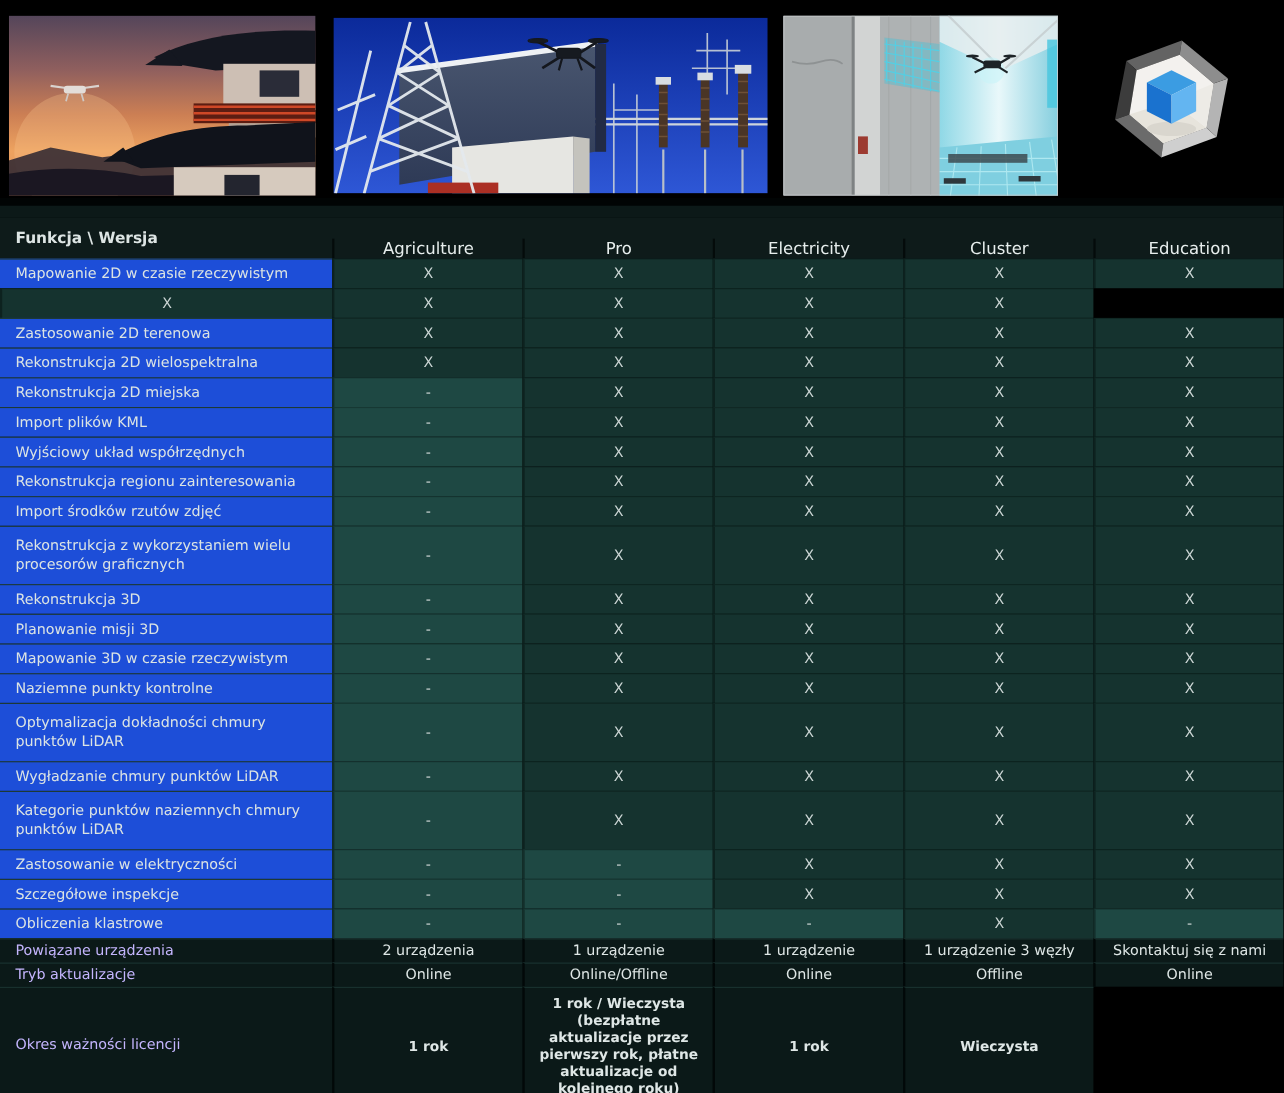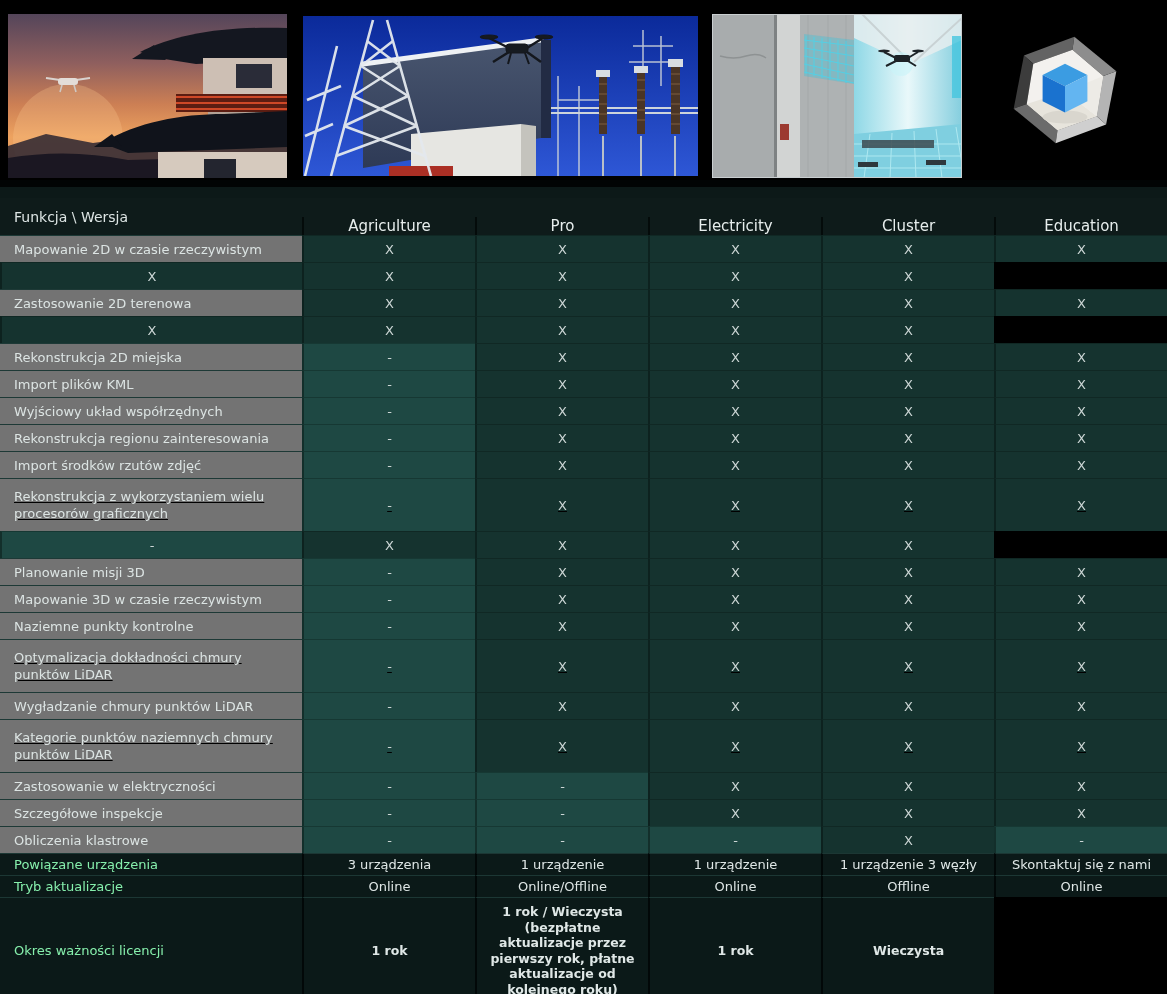--- a/index.html
+++ b/index.html
@@ -14,35 +14,35 @@
   .img2{left:303px;top:16px;width:395px;height:160px;}
   .img3{left:712px;top:14px;width:250px;height:164px;}
   .logo-box{position:absolute;left:962px;top:0;width:205px;height:180px;background:#000;
             display:flex;align-items:center;justify-content:center;}
   .divider-band{height:18px;background:#0c1918;border-top:7px solid #010404;box-sizing:border-box;}
 
   
   .cmp-table{width:1167px;}
   .row{display:grid;grid-template-columns:302px repeat(5,173px);}
   .head{min-height:27px;background:#0e1b1a;}
-  .hlabel{display:flex;align-items:center;padding-left:14px;color:#dde5e4;font-size:14px;}
+  .hlabel{display:flex;align-items:center;padding-left:14px;color:#dde5e4;font-size:14px;font-weight:bold;}
   .hcell{display:flex;align-items:center;justify-content:center;color:#e7eeed;font-size:15px;
          border-left:2px solid #040b0a;margin-top:19px;}
   .frow{min-height:27px;}
-  .frow.tall{min-height:53px;text-decoration:underline;}
-  .flabel{background:#737373;color:#dce4e3;font-size:13px;line-height:17px;display:flex;
+  .frow.tall{min-height:53px;}
+  .flabel{background:#1d4ed8;color:#dce4e3;font-size:13px;line-height:17px;display:flex;
           align-items:center;padding:4px 10px 4px 14px;border-top:1px solid #1d3936;}
   .fcell{display:flex;align-items:center;justify-content:center;color:#ccd6d5;font-size:13px;
          border-top:1px solid rgba(2,8,7,0.25);border-left:2px solid rgba(3,10,9,0.4);}
   .fcell.on{background:#15332f;}
   .fcell.off{background:#1e4843;}
   .irow{min-height:21px;}
   .irow.first{min-height:22px;}
   .irow.license{min-height:82px;}
-  .ilabel{background:#0b1918;color:#86efac;font-size:13px;line-height:17px;display:flex;
+  .ilabel{background:#0b1918;color:#c4b5fd;font-size:13px;line-height:17px;display:flex;
           align-items:center;padding:2px 10px 2px 14px;border-top:1px solid #1c3734;}
   .icell{background:#0b1918;display:flex;align-items:center;justify-content:center;text-align:center;
          color:#dfe7e6;font-size:13px;line-height:16px;border-left:2px solid #020808;
          border-top:1px solid #1c3734;padding:2px 6px;}
   .license .icell{font-size:12.5px;line-height:15.5px;padding:6px 4px;font-weight:bold;}
   .bottom-band{height:26px;background:#051110;border-top:1px solid #1d3634;}
 </style>
 </head>
 <body>
 
@@ -238,20 +238,21 @@
         </div>
         <div class="row frow">
           <div class="flabel">Zastosowanie 2D terenowa</div>
           <div class="fcell on">X</div>
           <div class="fcell on">X</div>
           <div class="fcell on">X</div>
           <div class="fcell on">X</div>
           <div class="fcell on">X</div>
         </div>
         <div class="row frow">
+          <div class="flabel">Rekonstrukcja 2D wielospektralna</div>
           <div class="fcell on">X</div>
           <div class="fcell on">X</div>
           <div class="fcell on">X</div>
           <div class="fcell on">X</div>
           <div class="fcell on">X</div>
         </div>
         <div class="row frow">
           <div class="flabel">Rekonstrukcja 2D miejska</div>
           <div class="fcell off">-</div>
           <div class="fcell on">X</div>
@@ -293,20 +294,21 @@
         </div>
         <div class="row frow tall">
           <div class="flabel">Rekonstrukcja z wykorzystaniem wielu procesorów graficznych</div>
           <div class="fcell off">-</div>
           <div class="fcell on">X</div>
           <div class="fcell on">X</div>
           <div class="fcell on">X</div>
           <div class="fcell on">X</div>
         </div>
         <div class="row frow">
+          <div class="flabel">Rekonstrukcja 3D</div>
           <div class="fcell off">-</div>
           <div class="fcell on">X</div>
           <div class="fcell on">X</div>
           <div class="fcell on">X</div>
           <div class="fcell on">X</div>
         </div>
         <div class="row frow">
           <div class="flabel">Planowanie misji 3D</div>
           <div class="fcell off">-</div>
           <div class="fcell on">X</div>
@@ -375,21 +377,21 @@
           <div class="fcell off">-</div>
           <div class="fcell off">-</div>
           <div class="fcell off">-</div>
           <div class="fcell on">X</div>
           <div class="fcell off">-</div>
         </div>
       </div>
     <div id="info-rows">
         <div class="row irow first">
           <div class="ilabel">Powiązane urządzenia</div>
-          <div class="icell">3 urządzenia</div>
+          <div class="icell">2 urządzenia</div>
           <div class="icell">1 urządzenie</div>
           <div class="icell">1 urządzenie</div>
           <div class="icell">1 urządzenie 3 węzły</div>
           <div class="icell">Skontaktuj się z nami</div>
         </div>
         <div class="row irow">
           <div class="ilabel">Tryb aktualizacje</div>
           <div class="icell">Online</div>
           <div class="icell">Online/Offline</div>
           <div class="icell">Online</div>

